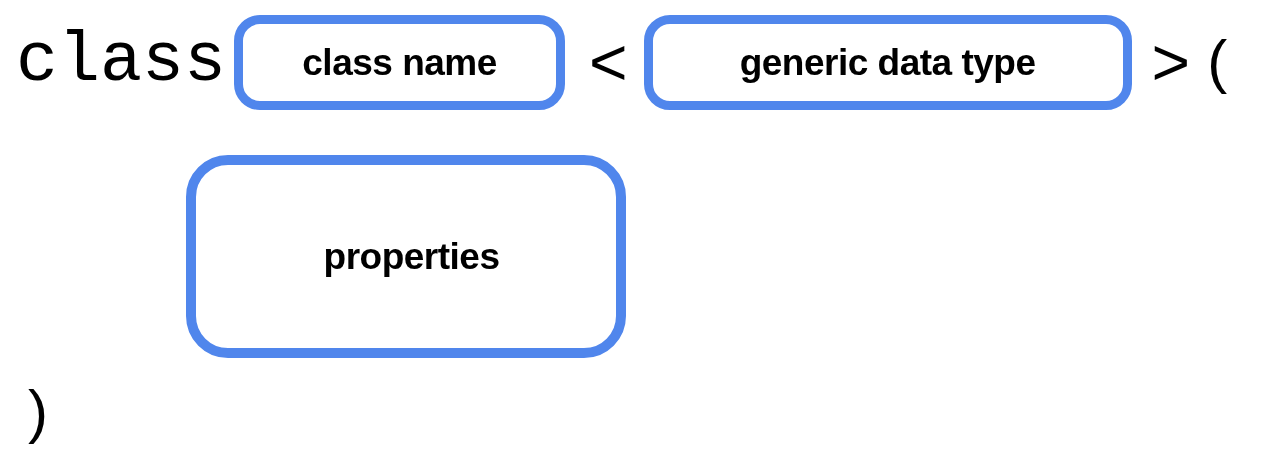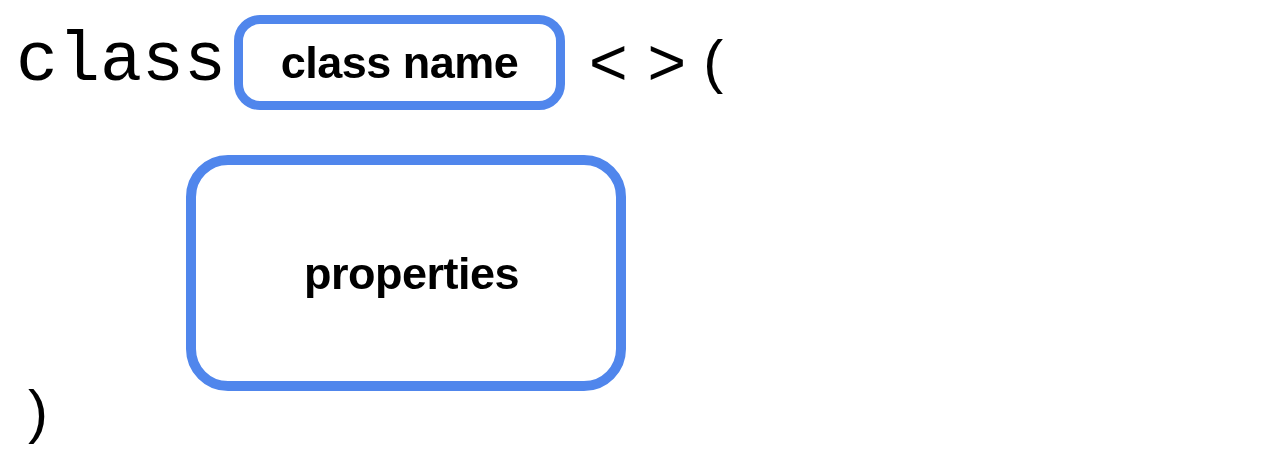--- a/index.html
+++ b/index.html
@@ -45,41 +45,41 @@
     display: flex;
     align-items: center;
     justify-content: center;
     background: var(--background, #FFFFFF);
   }
   .pbox.box-class-name   { width: 331px; margin-left: 8px; }
   .pbox.box-generic-type { width: 488px; margin-left: 16px; }
   .plabel {
     font-family: "Liberation Sans", sans-serif;
     font-weight: 700;
-    font-size: 45px;
+    font-size: 37px;
     letter-spacing: -0.5px;
     line-height: 1;
     color: var(--text, #000000);
   }
   .tok {
     font-family: "Liberation Sans", sans-serif;
     font-weight: 400;
     line-height: 1;
     color: var(--text, #000000);
   }
   .tok.lt { font-size: 66px; margin-left: 24px; }
   .tok.gt { font-size: 66px; margin-left: 20px; }
   .tok.open-paren { font-size: 60px; margin-left: 17px; }
   
   .pbox.box-properties {
     position: absolute;
     left: 186px;
     top: 155px;
     width: 440px;
-    height: 236px;
+    height: 203px;
     border-width: 10px;
     border-radius: 42px;
     padding-left: 11px;
   }
   
   .close-paren {
     position: absolute;
     left: 28px;
     top: 382px;
     font-family: "Liberation Sans", sans-serif;
@@ -96,20 +96,23 @@
 
   <div class="header-line">
     <span class="keyword">class</span>
 
     <div class="pbox box-class-name">
       <span class="plabel">class name</span>
     </div>
 
     <span class="tok lt">&lt;</span>
 
+    <div class="pbox box-generic-type">
+      <span class="plabel">generic data type</span>
+    </div>
 
     <span class="tok gt">&gt;</span>
 
     <span class="tok open-paren">(</span>
   </div>
 
   <div class="pbox box-properties">
     <span class="plabel">properties</span>
   </div>
 

